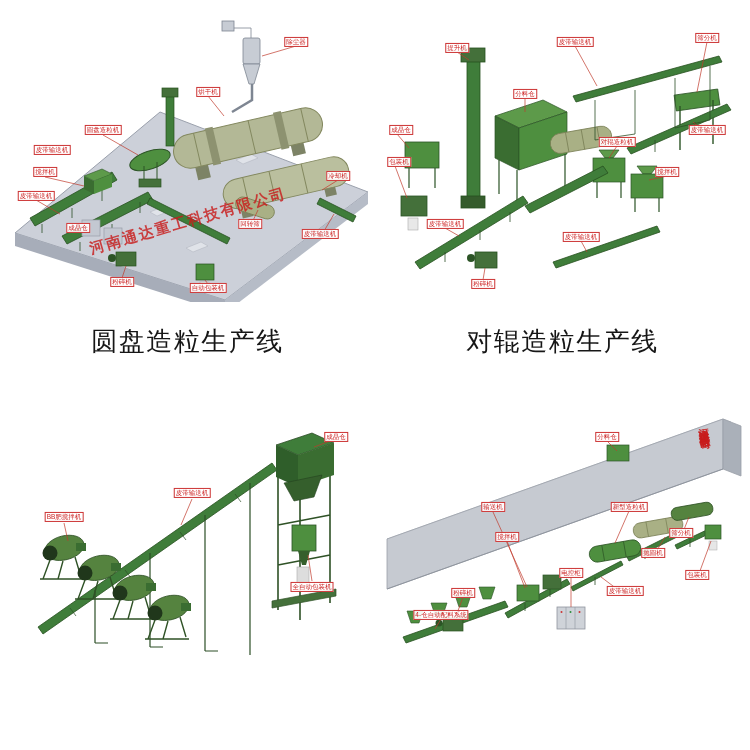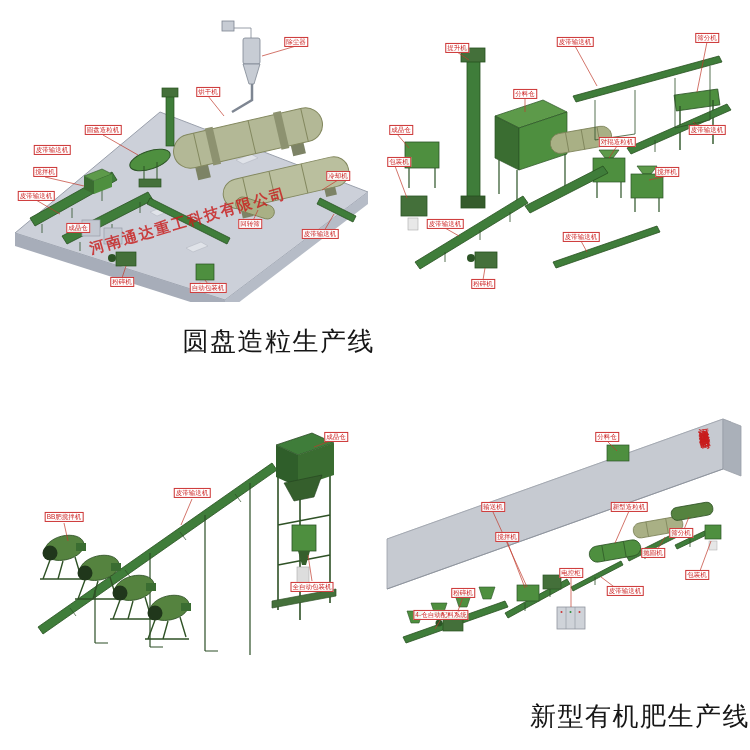--- a/index.html
+++ b/index.html
@@ -2,21 +2,21 @@
 <html><head>
 <meta charset="utf-8">
 <style>
   html,body{margin:0;padding:0;background:#fff;}
   body{width:750px;height:750px;font-family:"Liberation Sans","DejaVu Sans",sans-serif;}
   .page{width:750px;height:750px;background:#fff;overflow:hidden;}
   .grid{display:grid;grid-template-columns:375px 375px;grid-template-rows:375px 375px;}
   .panel{position:relative;width:375px;height:375px;}
   .art{position:relative;width:375px;height:302px;}
   .art svg{position:absolute;left:0;top:0;}
-  .caption{margin:0;position:absolute;left:0;right:0;bottom:16px;text-align:right;
+  .caption{margin:0;position:absolute;left:0;right:0;bottom:16px;text-align:center;
            font-size:26px;font-weight:400;color:#161616;letter-spacing:1.5px;}
   .lbl{position:absolute;transform:translate(-50%,-50%);font-size:6.5px;line-height:1.25;
        color:#c22;background:rgba(255,255,255,.93);border:.5px solid #c33;padding:0 1px;
        white-space:nowrap;z-index:5;}
   .wm{position:absolute;color:rgba(200,28,28,.82);font-weight:700;white-space:nowrap;z-index:4;}
   .wm1{left:90px;top:240px;font-size:15px;letter-spacing:2px;transform:rotate(-16deg);transform-origin:0 50%;}
   .wm4{left:334px;top:44px;writing-mode:vertical-rl;text-orientation:upright;height:175px;
        font-size:10.5px;letter-spacing:1px;line-height:1;transform:rotate(-8deg);}
   .leader{stroke:#c0392b;stroke-width:.7;fill:none;}
 </style>
@@ -202,20 +202,21 @@
         <div class="lbl" style="left:26px;top:130px">成品仓</div>
         <div class="lbl" style="left:24px;top:162px">包装机</div>
         <div class="lbl" style="left:150px;top:94px">分料仓</div>
         <div class="lbl" style="left:242px;top:142px">对辊造粒机</div>
         <div class="lbl" style="left:292px;top:172px">搅拌机</div>
         <div class="lbl" style="left:332px;top:130px">皮带输送机</div>
         <div class="lbl" style="left:206px;top:237px">皮带输送机</div>
         <div class="lbl" style="left:108px;top:284px">粉碎机</div>
         <div class="lbl" style="left:70px;top:224px">皮带输送机</div>
       </div>
+      <h2 class="caption">对辊造粒生产线</h2>
     </section>
 
     <section class="panel">
       <div class="art">
         <svg width="375" height="302" viewBox="0 0 375 302">
           <g>
             <polygon points="38,252 272,88 277,95 43,259" fill="#3f7d3a" stroke="#27511f" stroke-width=".8"></polygon>
             <path d="M95,215 V268 M150,178 V272 M205,140 V276 M250,108 V280 M95,268 H108 M150,272 H163 M205,276 H218" stroke="#2c4f26" stroke-width="1.2" fill="none"></path>
             <path d="M70,233 l6,8 M125,195 l6,8 M180,157 l6,8 M235,119 l6,8" stroke="#2c4f26" stroke-width=".7"></path>
           </g>
@@ -346,17 +347,16 @@
         <div class="lbl" style="left:254px;top:132px">新型造粒机</div>
         <div class="lbl" style="left:132px;top:162px">搅拌机</div>
         <div class="lbl" style="left:306px;top:158px">筛分机</div>
         <div class="lbl" style="left:278px;top:178px">抛圆机</div>
         <div class="lbl" style="left:196px;top:198px">电控柜</div>
         <div class="lbl" style="left:88px;top:218px">粉碎机</div>
         <div class="lbl" style="left:322px;top:200px">包装机</div>
         <div class="lbl" style="left:66px;top:240px">4-仓自动配料系统</div>
         <div class="lbl" style="left:250px;top:216px">皮带输送机</div>
       </div>
-      <h2 class="caption">新型有机肥生产线</h2>
     </section>
 
   </div>
 </div>
 
 </body></html>

